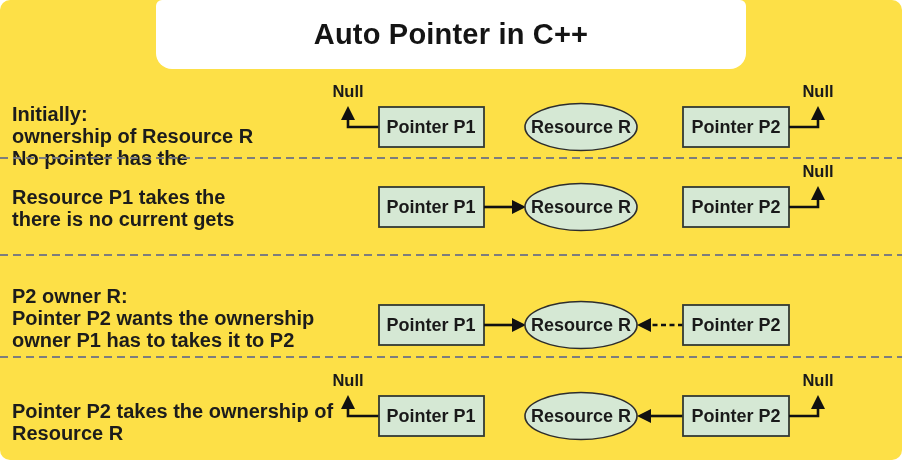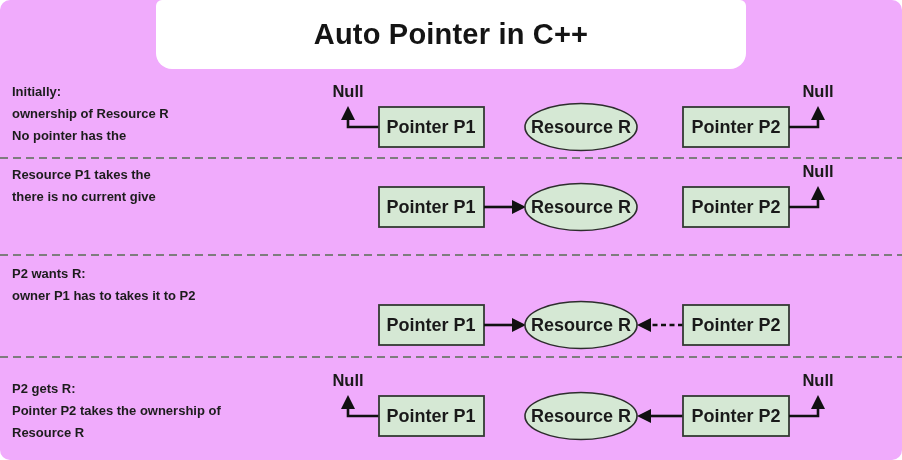--- a/index.html
+++ b/index.html
@@ -1,31 +1,31 @@
 <!DOCTYPE html>
 <html><head>
 <meta charset="utf-8">
 <style>
   html,body { margin:0; padding:0; background:#ffffff; }
   body { font-family:"Liberation Sans", sans-serif; }
   .canvas {
     position:relative; width:902px; height:460px;
-    background:#f0abfc; border-radius:10px; overflow:hidden;
+    background:#fde047; border-radius:10px; overflow:hidden;
   }
   .title-card {
     position:absolute; left:156px; top:0; width:590px; height:69px;
     background:#ffffff; border-radius:6px 6px 16px 16px;
     display:flex; align-items:center; justify-content:center;
   }
   .title {
     font-size:29px; font-weight:bold; color:#141414; letter-spacing:0.2px;
   }
   .row-text {
-    position:absolute; left:12px; font-size:13px; font-weight:bold;
-    line-height:22px; color:#1c1c1c; white-space:nowrap;
+    position:absolute; left:12px; font-size:20px; font-weight:bold;
+    line-height:22px; color:#1c1c1c; white-space:nowrap;margin-top:22px;
   }
   .row-text .line { height:22px; }
   svg.diagram-layer { position:absolute; left:0; top:0; }
   svg text { font-family:"Liberation Sans", sans-serif; font-weight:bold; fill:#1a1a1a; }
   svg text.node-label { font-size:18px; }
   svg text.null-label { font-size:16.5px; }
   .node-rect { fill:#d5e8d4; stroke:#333a33; stroke-width:1.8; }
   .node-ellipse { fill:#d5e8d4; stroke:#2d2d2d; stroke-width:1.6; }
   .link { stroke:#111111; stroke-width:2.6; fill:none; }
   .link.dashed { stroke-dasharray:5 3.5; }
@@ -42,30 +42,30 @@
   </div>
 
   <div class="row-text" style="top:81px">
     <div class="line">Initially:</div>
     <div class="line">ownership of Resource R</div>
     <div class="line">No pointer has the</div>
   </div>
 
   <div class="row-text" style="top:164px">
     <div class="line">Resource P1 takes the</div>
-    <div class="line">there is no current give</div>
+    <div class="line">there is no current gets</div>
   </div>
 
   <div class="row-text" style="top:263px">
-    <div class="line">P2 wants R:</div>
+    <div class="line">P2 owner R:</div>
+    <div class="line">Pointer P2 wants the ownership</div>
     <div class="line">owner P1 has to takes it to P2</div>
   </div>
 
   <div class="row-text" style="top:378px">
-    <div class="line">P2 gets R:</div>
     <div class="line">Pointer P2 takes the ownership of</div>
     <div class="line">Resource R</div>
   </div>
 
   <svg class="diagram-layer" width="902" height="460" viewBox="0 0 902 460">
 
     <line class="separator-line" x1="0" y1="158" x2="902" y2="158"></line>
     <line class="separator-line" x1="0" y1="255" x2="902" y2="255"></line>
     <line class="separator-line" x1="0" y1="357" x2="902" y2="357"></line>
 

